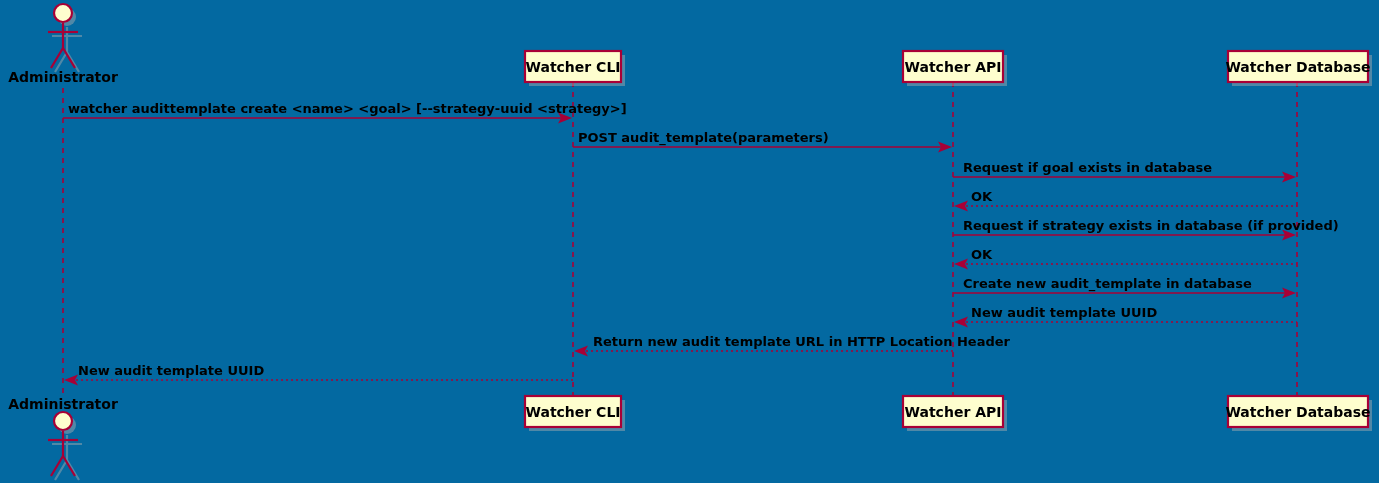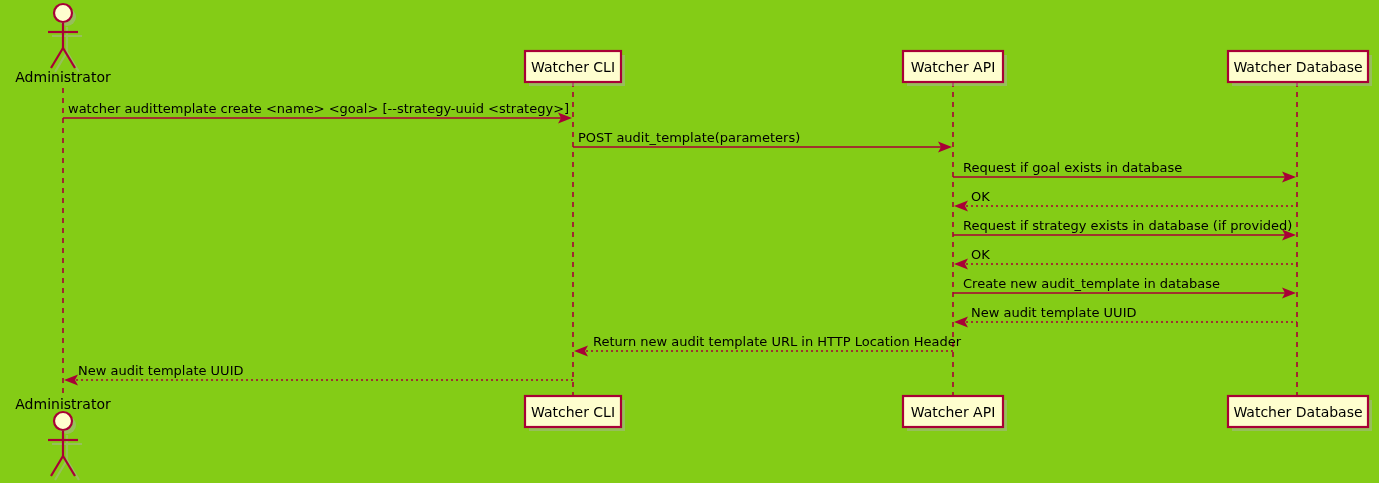--- a/index.html
+++ b/index.html
@@ -8,22 +8,23 @@
     padding: 0;
     background: #FFFFFF;
   }
   body {
     font-family: "DejaVu Sans", sans-serif;
   }
   #diagram-root {
     position: relative;
     width: 1379px;
     height: 483px;
-    background: #84cc16;
+    background: #0369a1;
     overflow: hidden;
+    font-weight: bold;
   }
   svg#diagram-canvas {
     position: absolute;
     top: 0;
     left: 0;
     width: 1379px;
     height: 483px;
     display: block;
   }
   .lifeline {

